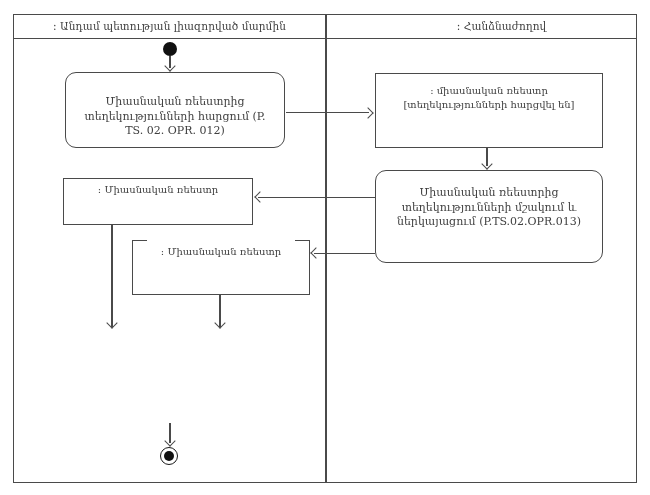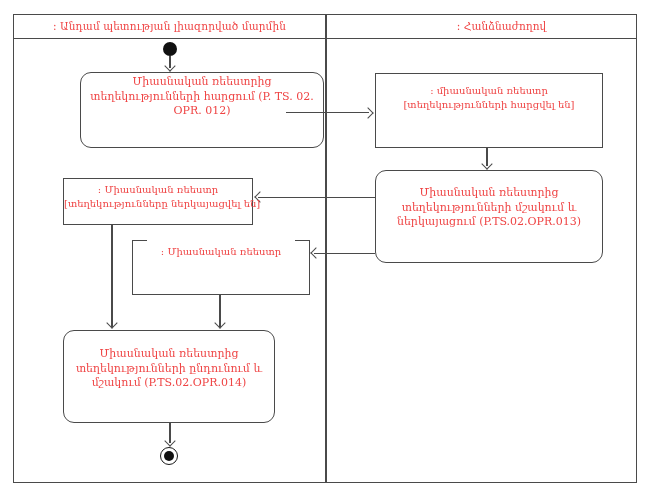--- a/index.html
+++ b/index.html
@@ -1,18 +1,18 @@
 <!DOCTYPE html>
 <html><head>
 <meta charset="utf-8">
 <style>
   html,body{margin:0;padding:0;background:#ffffff;}
   #stage{
     position:relative;width:650px;height:495px;background:#ffffff;
-    font-family:"DejaVu Serif","DejaVu Sans",serif;color:#ef4444;overflow:hidden;
+    font-family:"DejaVu Serif","DejaVu Sans",serif;color:#404040;overflow:hidden;
   }
   
   .frame{position:absolute;left:13px;top:14px;width:622px;height:467px;border:1.6px solid #4a4a4a;}
   .lane-divider{position:absolute;left:325px;top:14px;width:1.6px;height:468px;background:#4a4a4a;}
   .header-row{position:absolute;left:13px;top:14px;width:624px;height:24px;border-bottom:1.6px solid #4a4a4a;}
   .lane-header{
     position:absolute;top:14px;height:24px;display:flex;align-items:center;justify-content:center;
     font-size:10.5px;letter-spacing:.1px;
   }
   .lane-header.left{left:14px;width:311px;}
@@ -57,21 +57,21 @@
     <span>: Անդամ պետության լիազորված մարմին</span>
   </div>
   <div class="lane-header right">
     <span>: Հանձնաժողով</span>
   </div>
 
   <div class="initial-node"></div>
   <div class="vline" style="left:169.3px;top:56px;height:12px;"></div>
   <div class="ah down" style="left:166px;top:62px;"></div>
 
-  <div class="activity" style="left:80px;top:72px;width:244px;height:76px;padding-top:2px;">
+  <div class="activity" style="left:65px;top:72px;width:220px;height:76px;padding-top:22px;">
     <span>Միասնական ռեեստրից տեղեկությունների հարցում (P. TS. 02. OPR. 012)</span>
   </div>
 
   <div class="hline" style="left:286px;top:112px;width:83px;"></div>
   <div class="ah right" style="left:364px;top:108.5px;"></div>
 
   <div class="objnode" style="left:375px;top:73px;width:228px;height:75px;padding-top:10px;">
     <span class="ln">: միասնական ռեեստր</span>
     <span class="ln">[տեղեկությունների հարցվել են]</span>
   </div>
@@ -81,40 +81,36 @@
 
   <div class="activity" style="left:375px;top:170px;width:228px;height:93px;padding-top:15px;">
     <span>Միասնական ռեեստրից տեղեկությունների մշակում և ներկայացում (P.TS.02.OPR.013)</span>
   </div>
 
   <div class="hline" style="left:258px;top:196.5px;width:117px;"></div>
   <div class="ah left" style="left:256px;top:193px;"></div>
 
   <div class="objnode" style="left:63px;top:178px;width:190px;height:47px;padding-top:4px;">
     <span class="ln">: Միասնական ռեեստր</span>
-    <span class="ln">[տեղեկությունները ներկայացվել են]</span>
   </div>
 
   <div class="hline" style="left:314px;top:252.5px;width:61px;"></div>
   <div class="ah left" style="left:312px;top:249px;"></div>
 
   <div class="objnode brackets" style="left:132px;top:240px;width:178px;height:55px;padding-top:5px;">
     <span class="ln">: Միասնական ռեեստր</span>
   </div>
   <div class="bracket-seg" style="left:132px;top:240px;width:15px;"></div>
   <div class="bracket-seg" style="left:295px;top:240px;width:15px;"></div>
 
   <div class="vline" style="left:111.3px;top:225px;height:102px;"></div>
   <div class="ah down" style="left:108px;top:319px;"></div>
   <div class="vline" style="left:219.3px;top:295px;height:32px;"></div>
   <div class="ah down" style="left:216px;top:319px;"></div>
 
-  <div class="activity" style="left:63px;top:330px;width:212px;height:93px;padding-top:16px;">
-    <span>Միասնական ռեեստրից տեղեկությունների ընդունում և մշակում (P.TS.02.OPR.014)</span>
-  </div>
 
   <div class="vline" style="left:169.3px;top:423px;height:20px;"></div>
   <div class="ah down" style="left:166px;top:437px;"></div>
 
   <div class="final-node">
     <div class="dot"></div>
   </div>
 
 </div>
 

